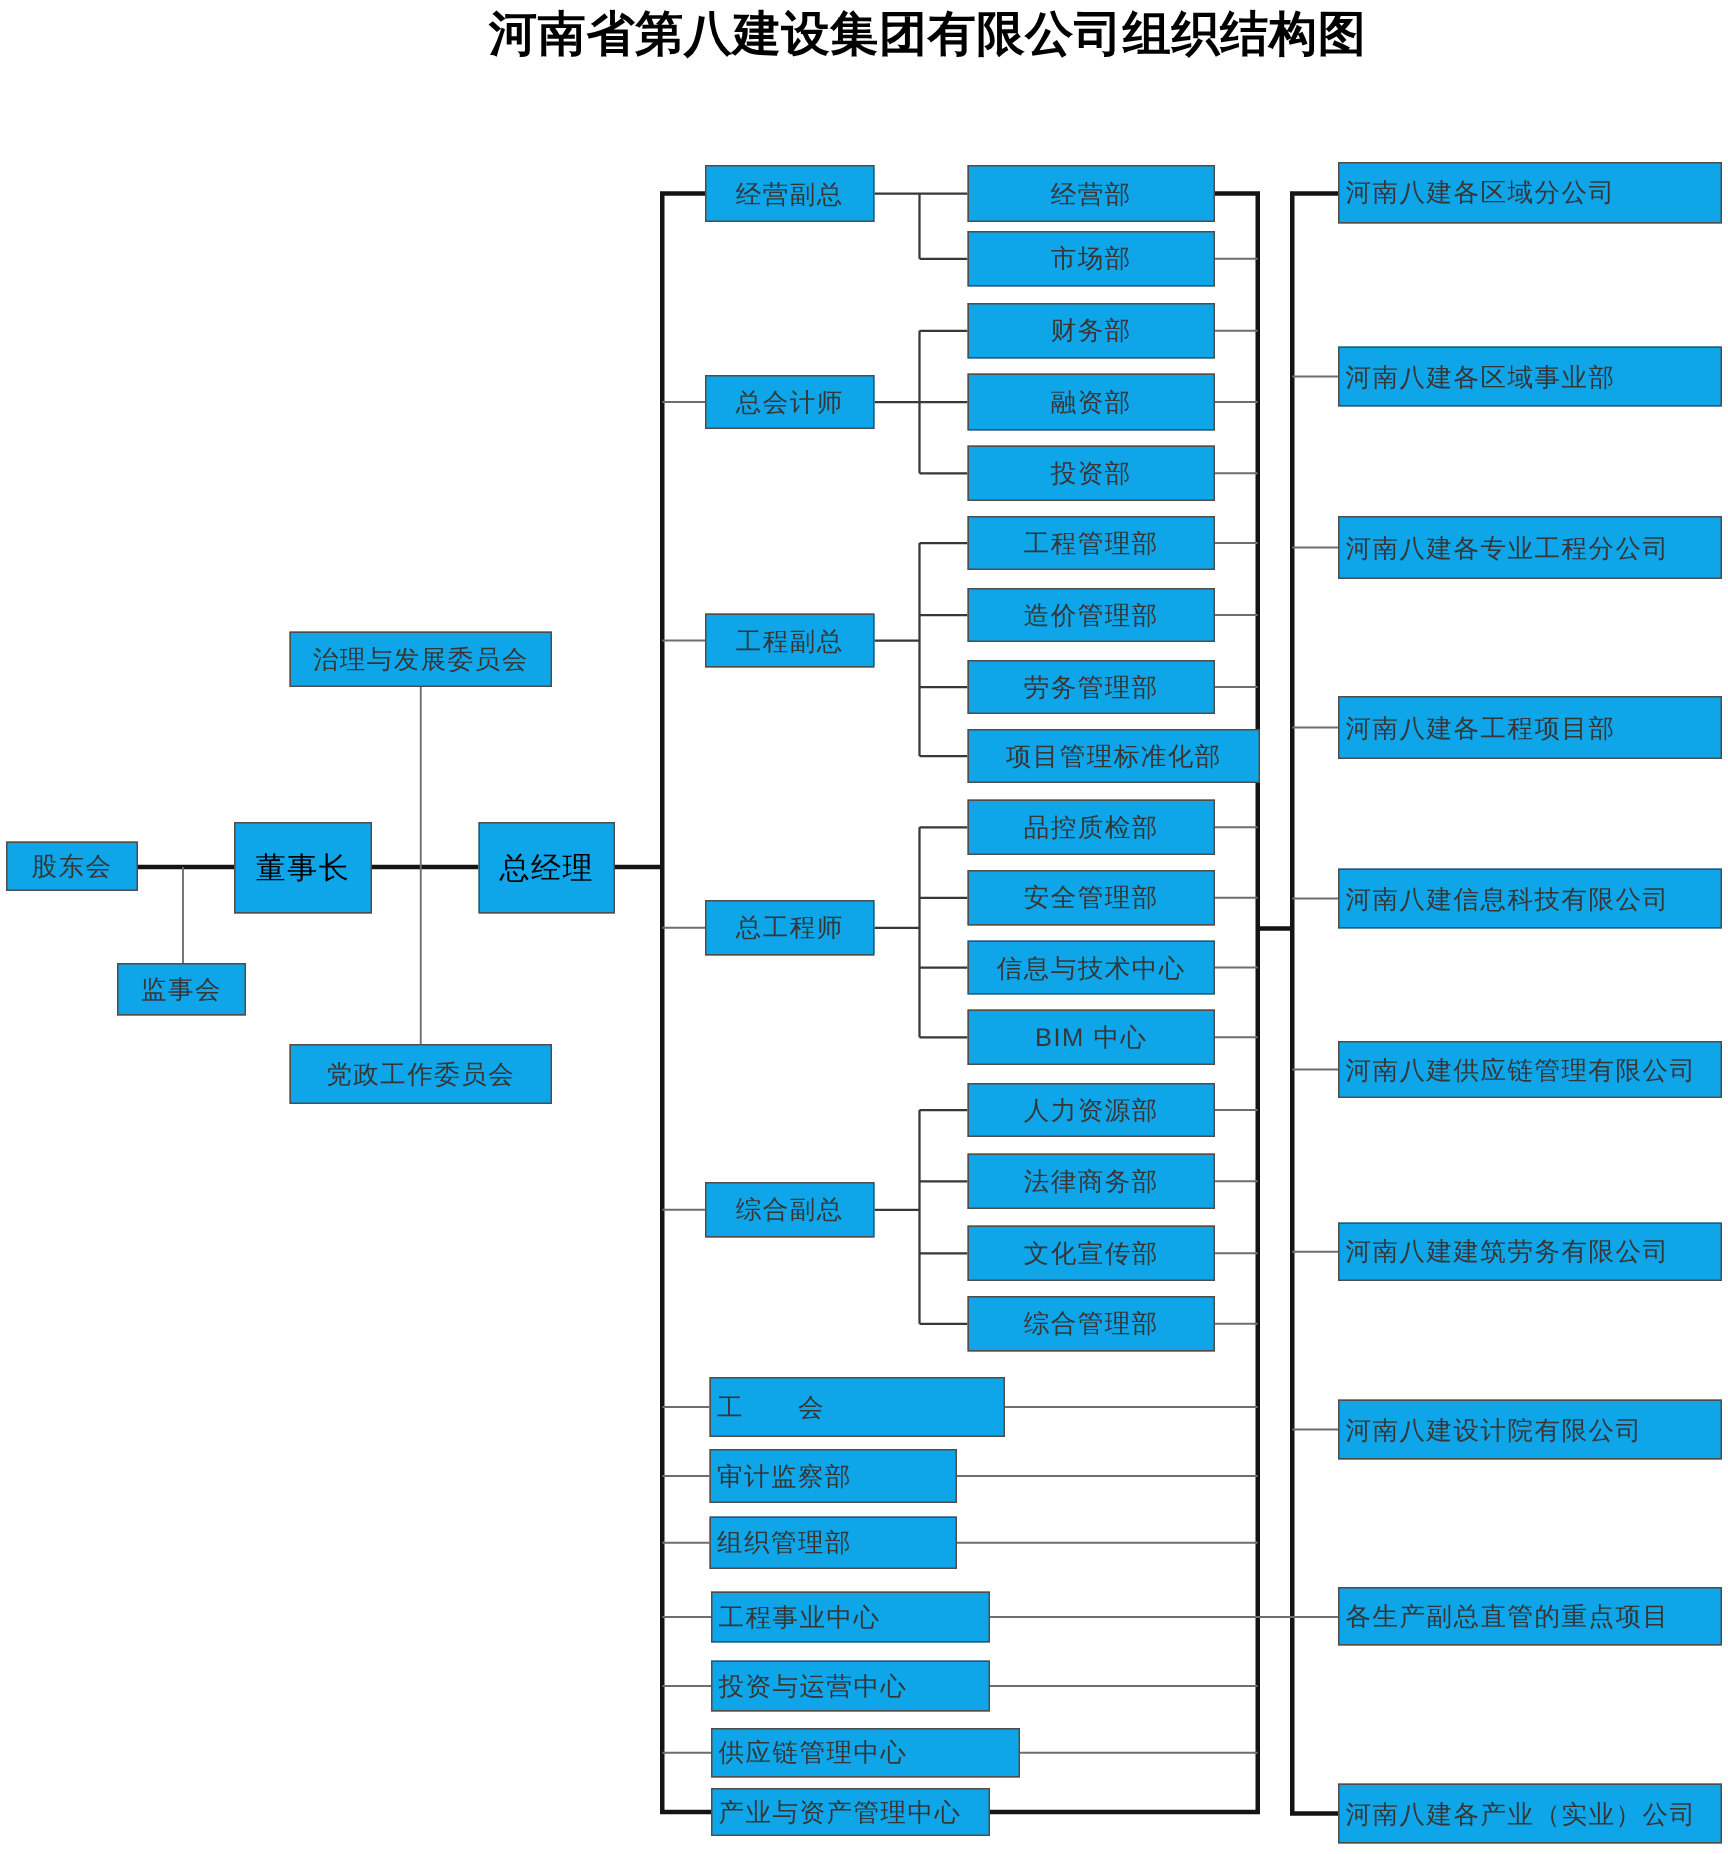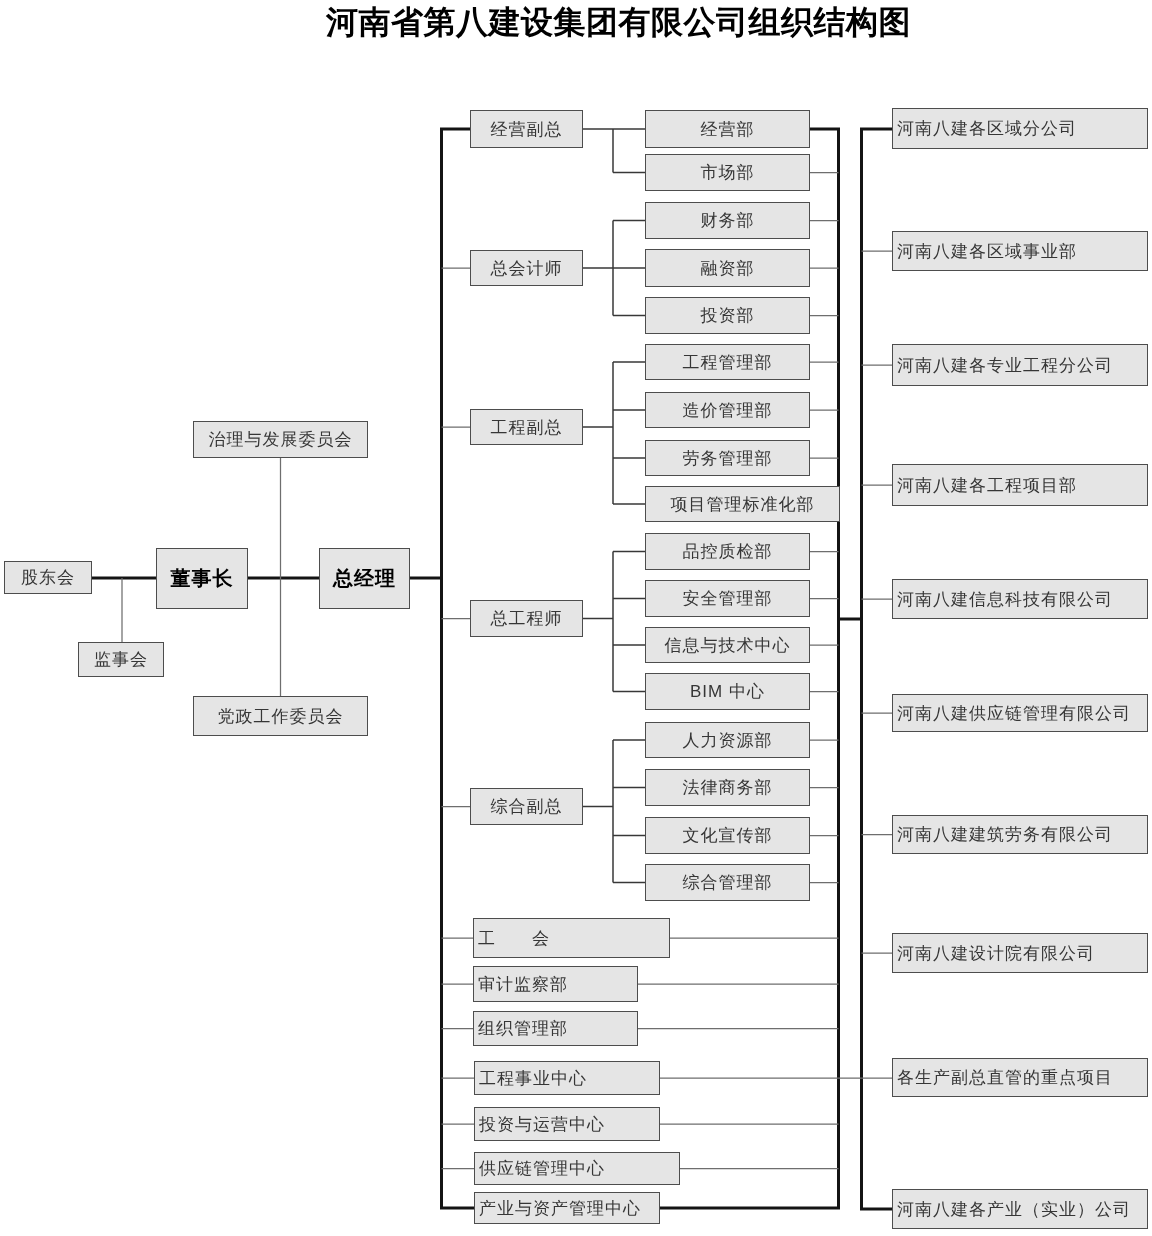--- a/index.html
+++ b/index.html
@@ -7,26 +7,26 @@
     position:relative;width:1152px;height:1236px;background:#ffffff;
     font-family:"Liberation Sans","DejaVu Sans",sans-serif;overflow:hidden;
   }
   .title{
     position:absolute;left:326px;top:0;height:44px;line-height:44px;
     font-size:32px;font-weight:700;color:#000;letter-spacing:0.5px;white-space:nowrap;
   }
   .wires{position:absolute;left:0;top:0;}
   .b{
     position:absolute;box-sizing:border-box;
-    background:#e5e5e5;border:1.5px solid #4d4d4d;
+    background:#0ea5e9;border:1.5px solid #4d4d4d;
     color:#363636;font-size:17px;letter-spacing:1px;white-space:pre;
     display:flex;align-items:center;justify-content:center;
   }
   .bl{justify-content:flex-start;padding-left:4px;}
-  .bd{font-weight:700;font-size:20px;color:#000;text-align:center;}
+  .bd{font-weight:400;font-size:20px;color:#000;text-align:center;}
 </style>
 </head>
 <body>
 
 <div class="stage">
 
   <svg class="wires" width="1152" height="1236" viewBox="0 0 1152 1236">
     <path fill="none" stroke="#141414" stroke-width="3" d="M92 578 H156 M248 578 H319 M410 578 H441.5
              M470 129 H441.5 V1208 H474
              M810 129 H838.5 V1208 H660

